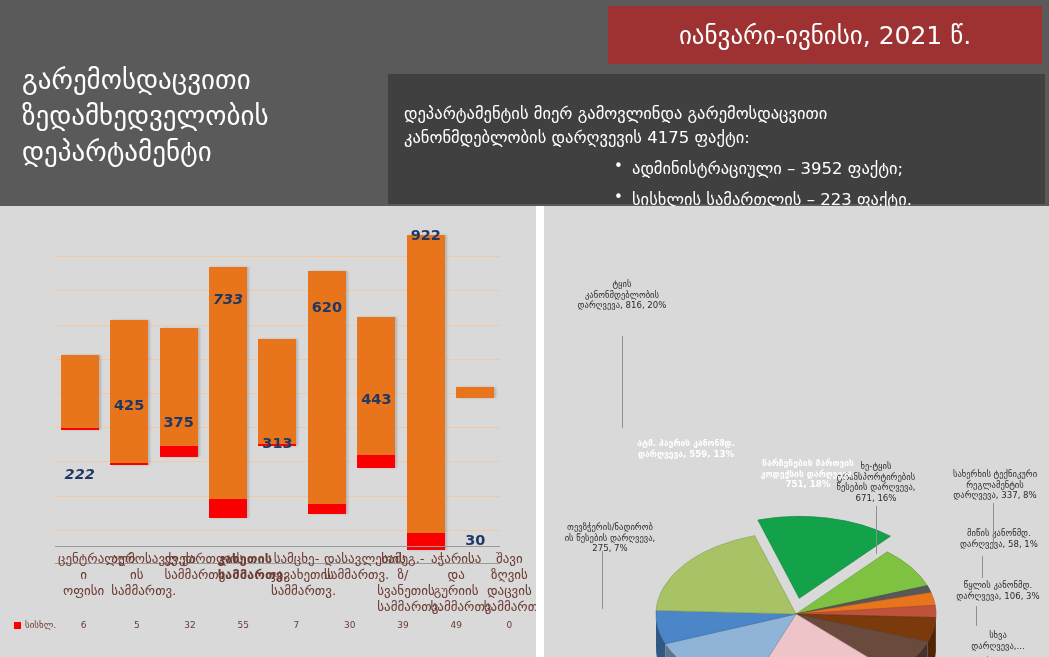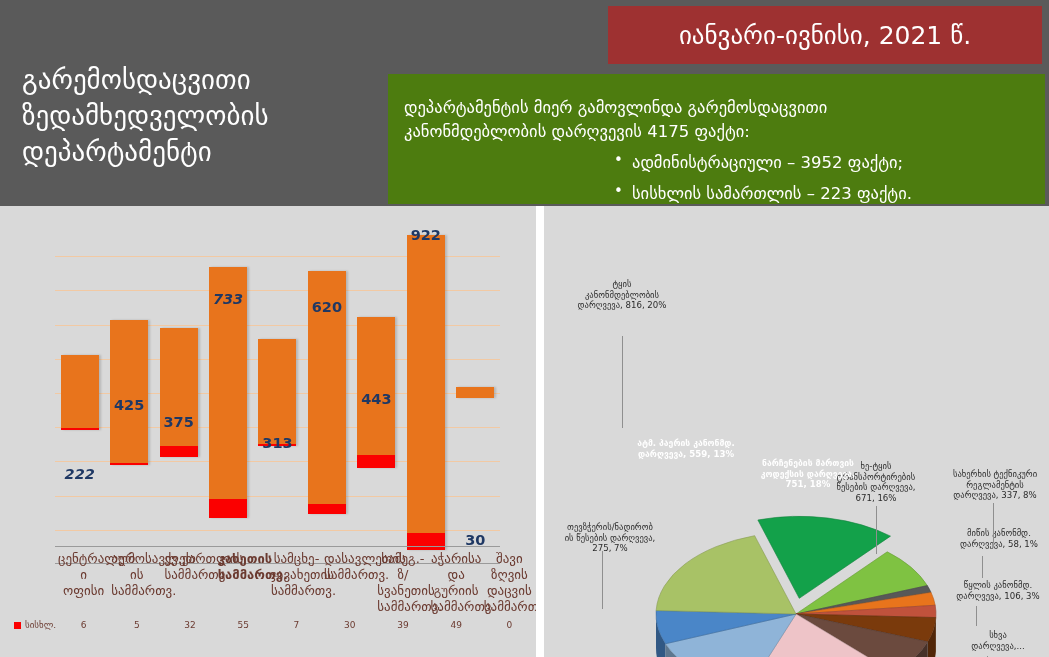--- a/index.html
+++ b/index.html
@@ -17,22 +17,22 @@
     letter-spacing:0px;
   }
   .date-banner{
     position:absolute;left:608px;top:6px;width:434px;height:58px;
     background:#9e3131;color:#ffffff;
     display:flex;align-items:center;justify-content:center;
     font-size:25px;
   }
   .green-box{
     position:absolute;left:388px;top:74px;width:657px;height:130px;
-    background:#4d7c0f;color:#ffffff;
-    box-sizing:border-box;padding:22px 16px 8px 16px;
+    background:#404040;color:#ffffff;
+    box-sizing:border-box;padding:28px 16px 8px 16px;
     font-size:16.5px;line-height:1.45;
   }
   .green-box .intro{white-space:pre-line;}
   .bullets{margin:6px 0 0 0;padding:0;list-style:none;}
   .bullets li{
     position:relative;padding-left:18px;margin-left:210px;margin-top:7px;
     font-size:16.5px;
   }
   .bullets li:before{
     content:"\2022";position:absolute;left:0;top:-1px;font-size:15px;

